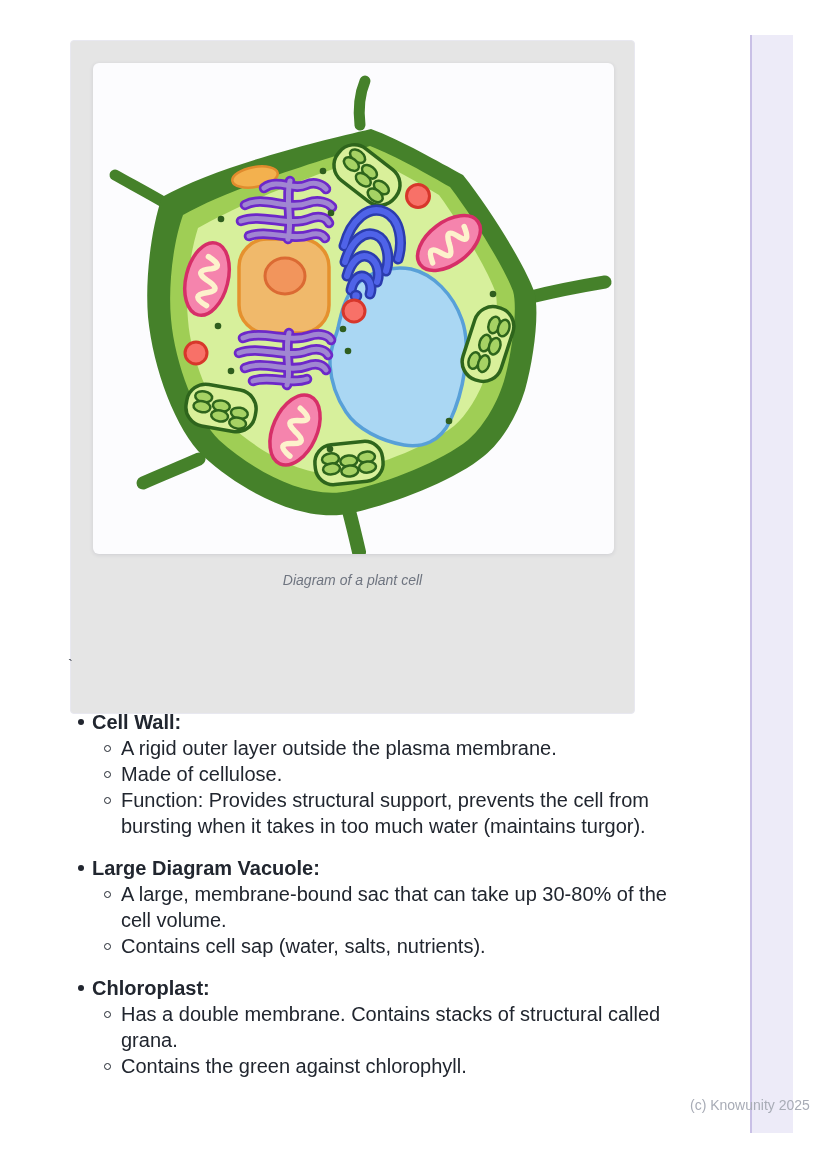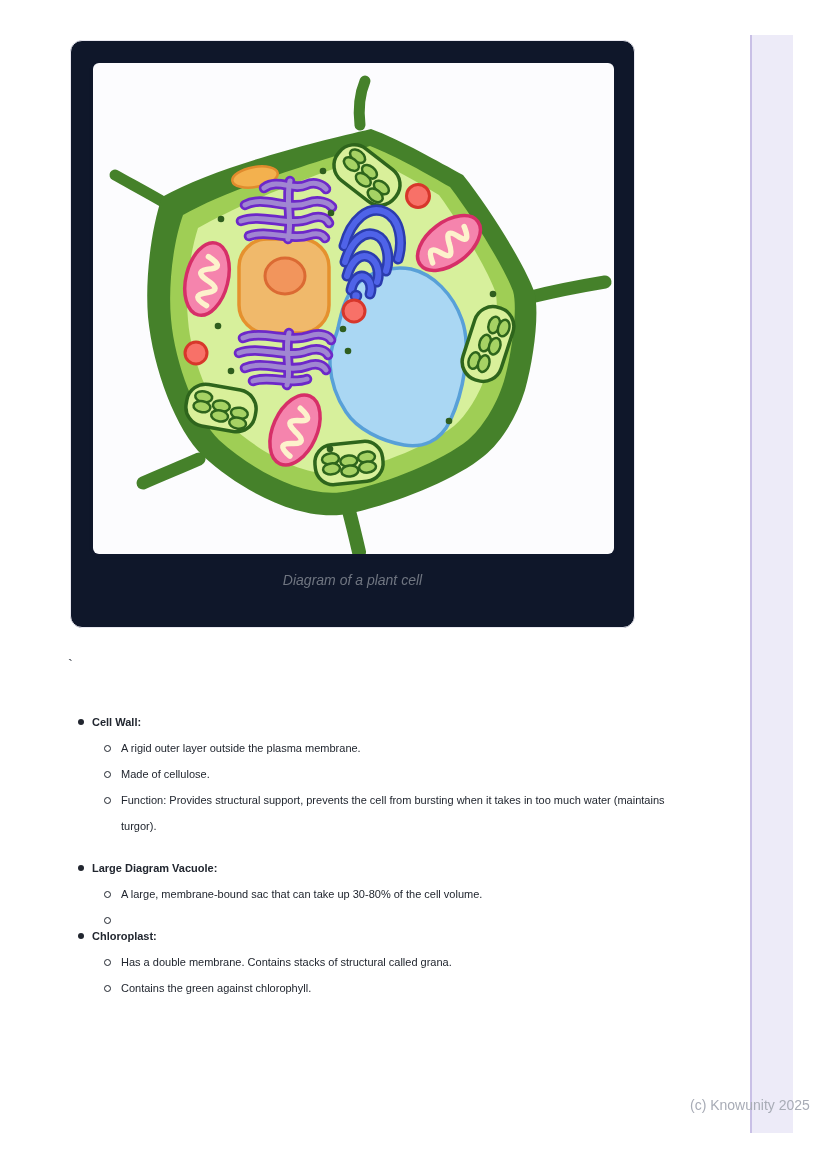--- a/index.html
+++ b/index.html
@@ -3,38 +3,38 @@
 <meta charset="utf-8">
 <style>
   html,body{margin:0;padding:0;}
   body{
     width:828px;height:1171px;position:relative;overflow:hidden;
     background:#ffffff;
     font-family:"Liberation Sans", sans-serif;
     color:#21262f;
   }
   .figure-card{
-    position:absolute;left:70px;top:40px;width:565px;height:588px;
-    background:#0f172a;border:1px solid #e8e8f0;border-radius:12px;
+    position:absolute;left:70px;top:40px;width:565px;height:674px;
+    background:#e5e5e5;border:1px solid #e8e8f0;border-radius:4px;
     box-sizing:border-box;
   }
   .figure-panel{
     position:absolute;left:22px;top:22px;width:521px;height:491px;
     background:#fcfcfe;border-radius:6px;
     box-shadow:0 1px 4px rgba(40,40,70,.12);
   }
   .figure-panel svg{display:block;width:521px;height:491px;}
   .figure-caption{
     position:absolute;left:0;top:531px;width:100%;
     text-align:center;font-style:italic;font-size:14px;color:#6f7580;
   }
   .stray-tick{
     position:absolute;left:68px;top:656px;font-size:15px;color:#3a3f49;
   }
-  .notes{position:absolute;left:70px;top:709px;width:599px;font-size:11px;}
+  .notes{position:absolute;left:70px;top:709px;width:599px;font-size:20px;}
   .note-item{margin-bottom:16px;}
   .note-title{position:relative;padding-left:22px;line-height:26px;}
   .note-title b{font-weight:700;}
   .note-dot{position:absolute;left:8px;top:10px;width:6px;height:6px;border-radius:50%;background:#21262f;}
   .note-sub{position:relative;padding-left:51px;line-height:26px;}
   .note-ring{position:absolute;left:34px;top:10px;width:7px;height:7px;border-radius:50%;border:1.5px solid #21262f;box-sizing:border-box;}
   .note-sub b{font-weight:400;}
   .watermark{
     position:absolute;left:690px;top:1097px;font-size:14px;color:#a8acb6;z-index:3;
   }
@@ -211,21 +211,21 @@
 <div class="notes">
     <div class="note-item">
       <div class="note-title"><span class="note-dot"></span><b>Cell Wall:</b></div>
       <div class="note-sub"><span class="note-ring"></span><span class="sub-text"><span>A rigid outer layer outside the plasma membrane.</span></span></div>
       <div class="note-sub"><span class="note-ring"></span><span class="sub-text"><span>Made of </span><b>cellulose</b><span>.</span></span></div>
       <div class="note-sub"><span class="note-ring"></span><span class="sub-text"><span>Function: Provides structural support, prevents the cell from bursting when it takes in too much water (maintains turgor).</span></span></div>
     </div>
     <div class="note-item">
       <div class="note-title"><span class="note-dot"></span><b>Large Diagram Vacuole:</b></div>
       <div class="note-sub"><span class="note-ring"></span><span class="sub-text"><span>A large, membrane-bound sac that can take up 30-80% of the cell volume.</span></span></div>
-      <div class="note-sub"><span class="note-ring"></span></div>
+      <div class="note-sub"><span class="note-ring"></span><span class="sub-text"><span>Contains cell sap (water, salts, nutrients).</span></span></div>
     </div>
     <div class="note-item">
       <div class="note-title"><span class="note-dot"></span><b>Chloroplast:</b></div>
       <div class="note-sub"><span class="note-ring"></span><span class="sub-text"><span>Has a double membrane. Contains stacks of structural called </span><b>grana</b><span>.</span></span></div>
       <div class="note-sub"><span class="note-ring"></span><span class="sub-text"><span>Contains the green against </span><b>chlorophyll</b><span>.</span></span></div>
     </div>
   </div>
 
 <div class="watermark">(c) Knowunity 2025</div>
 

